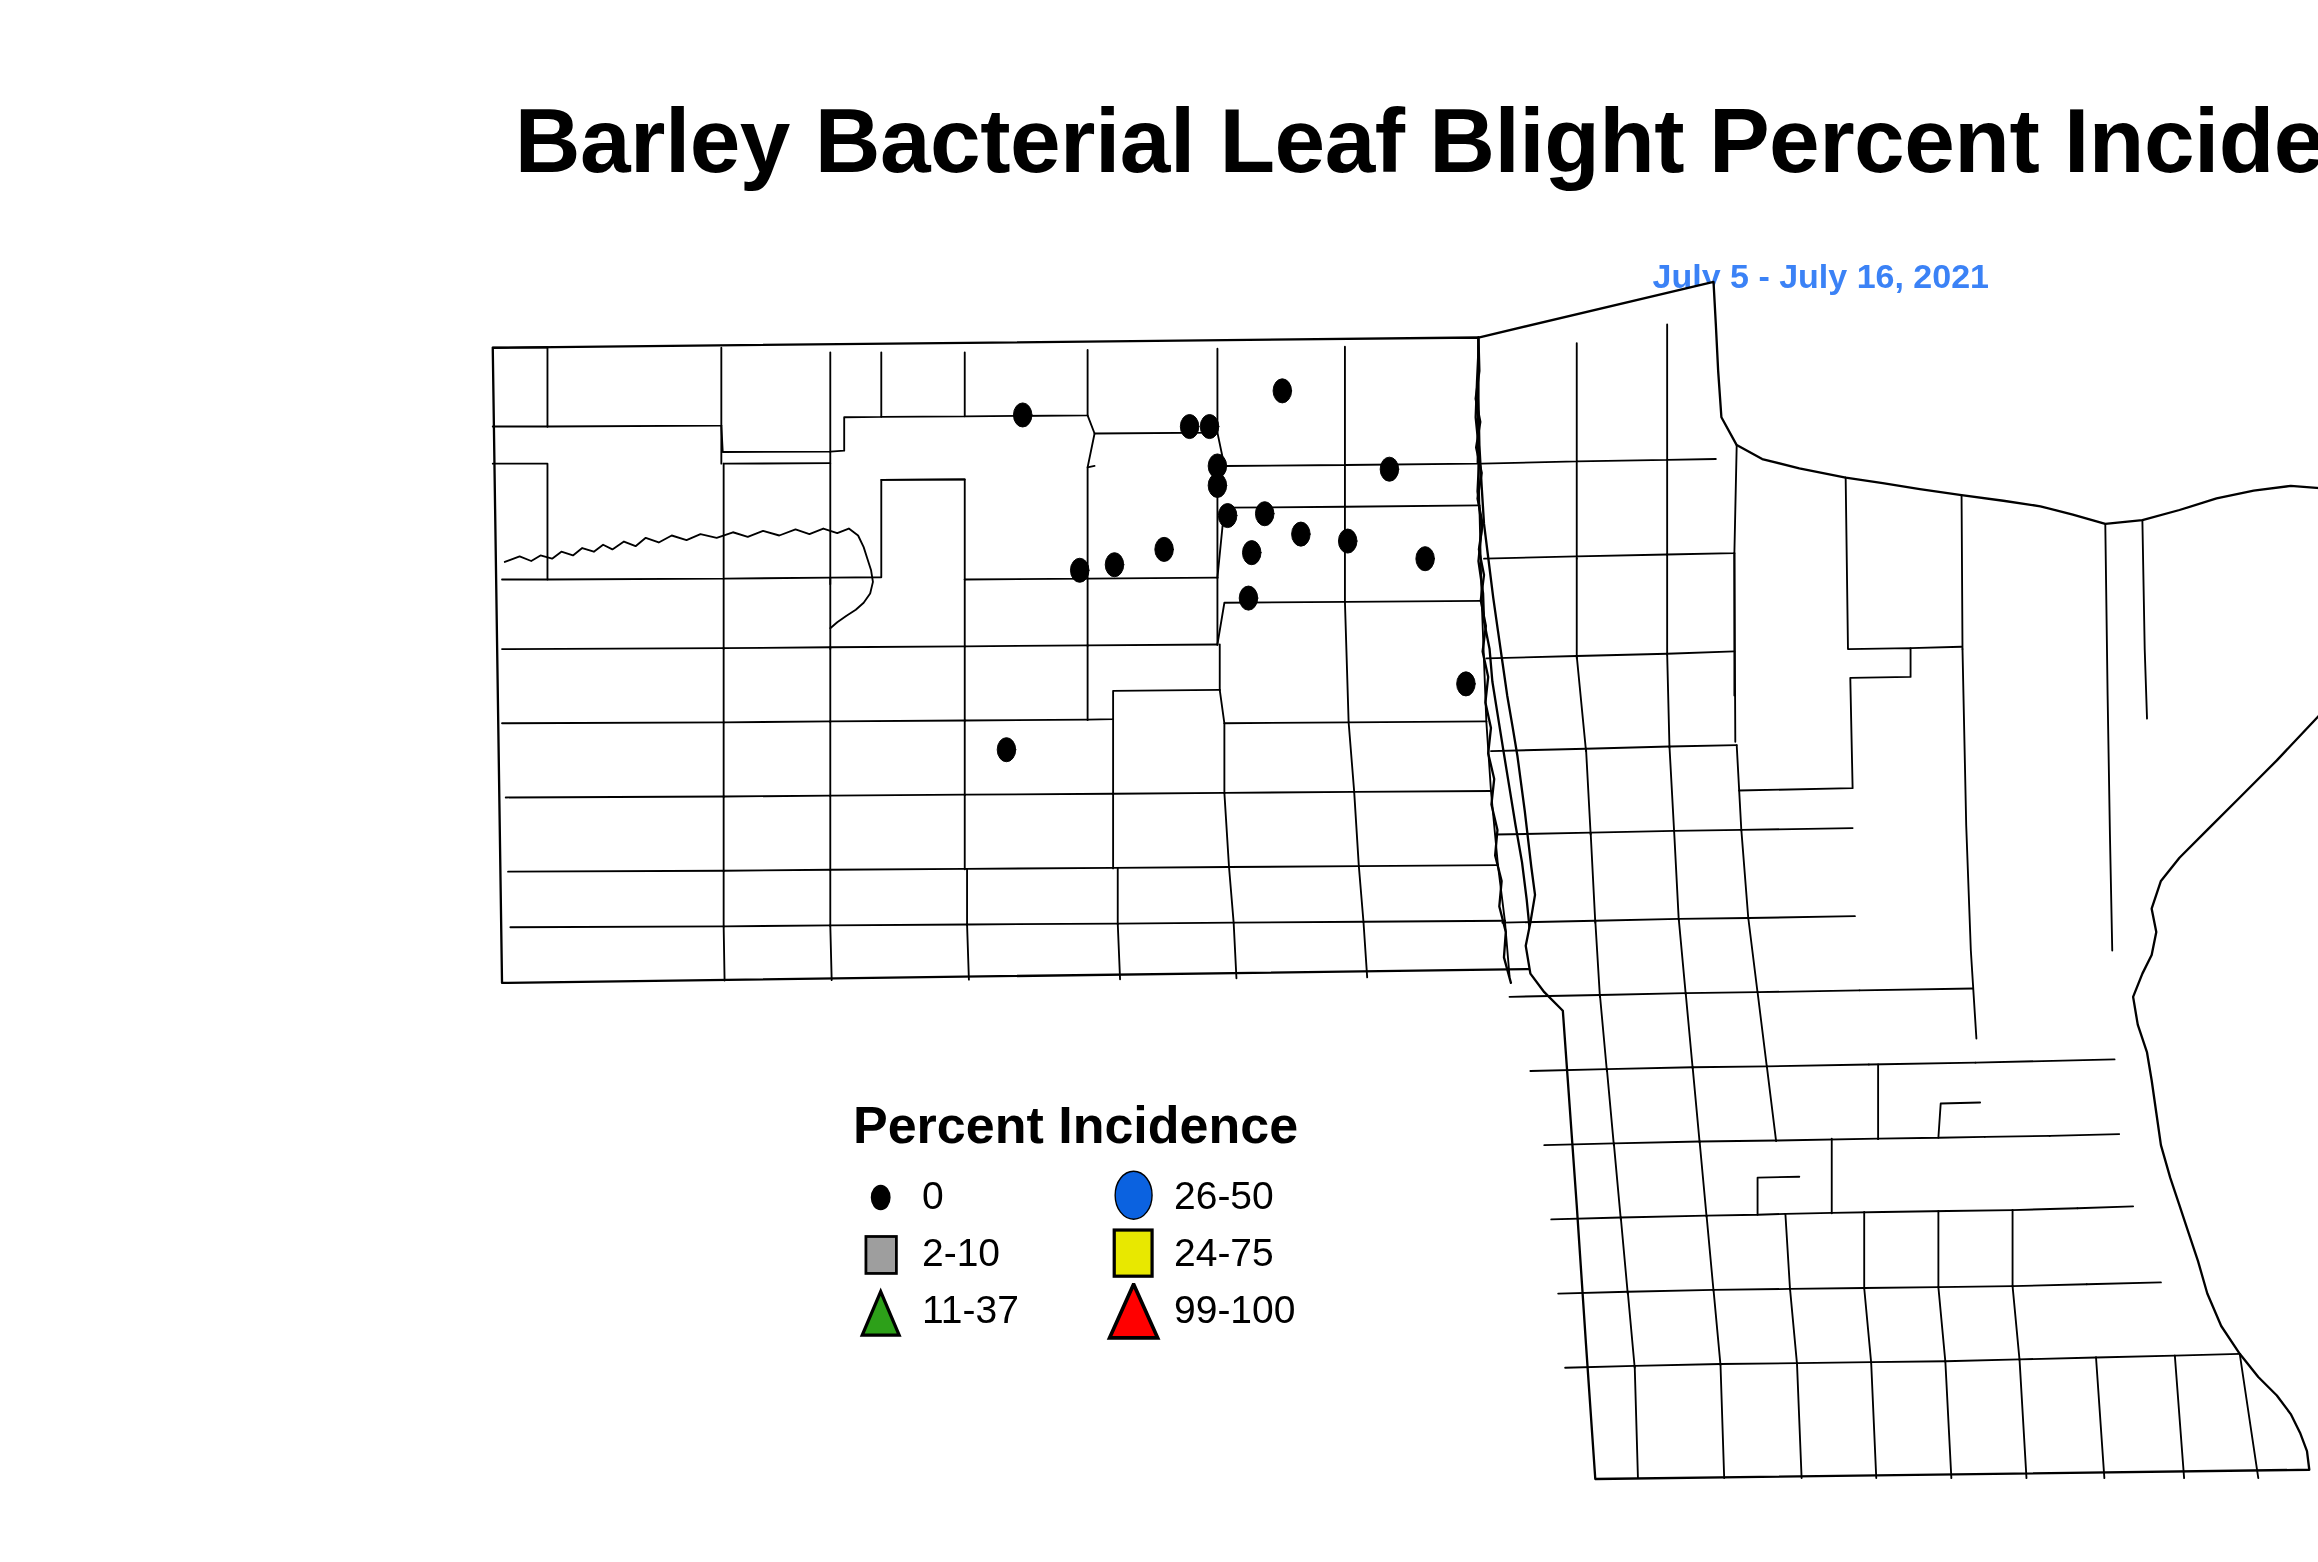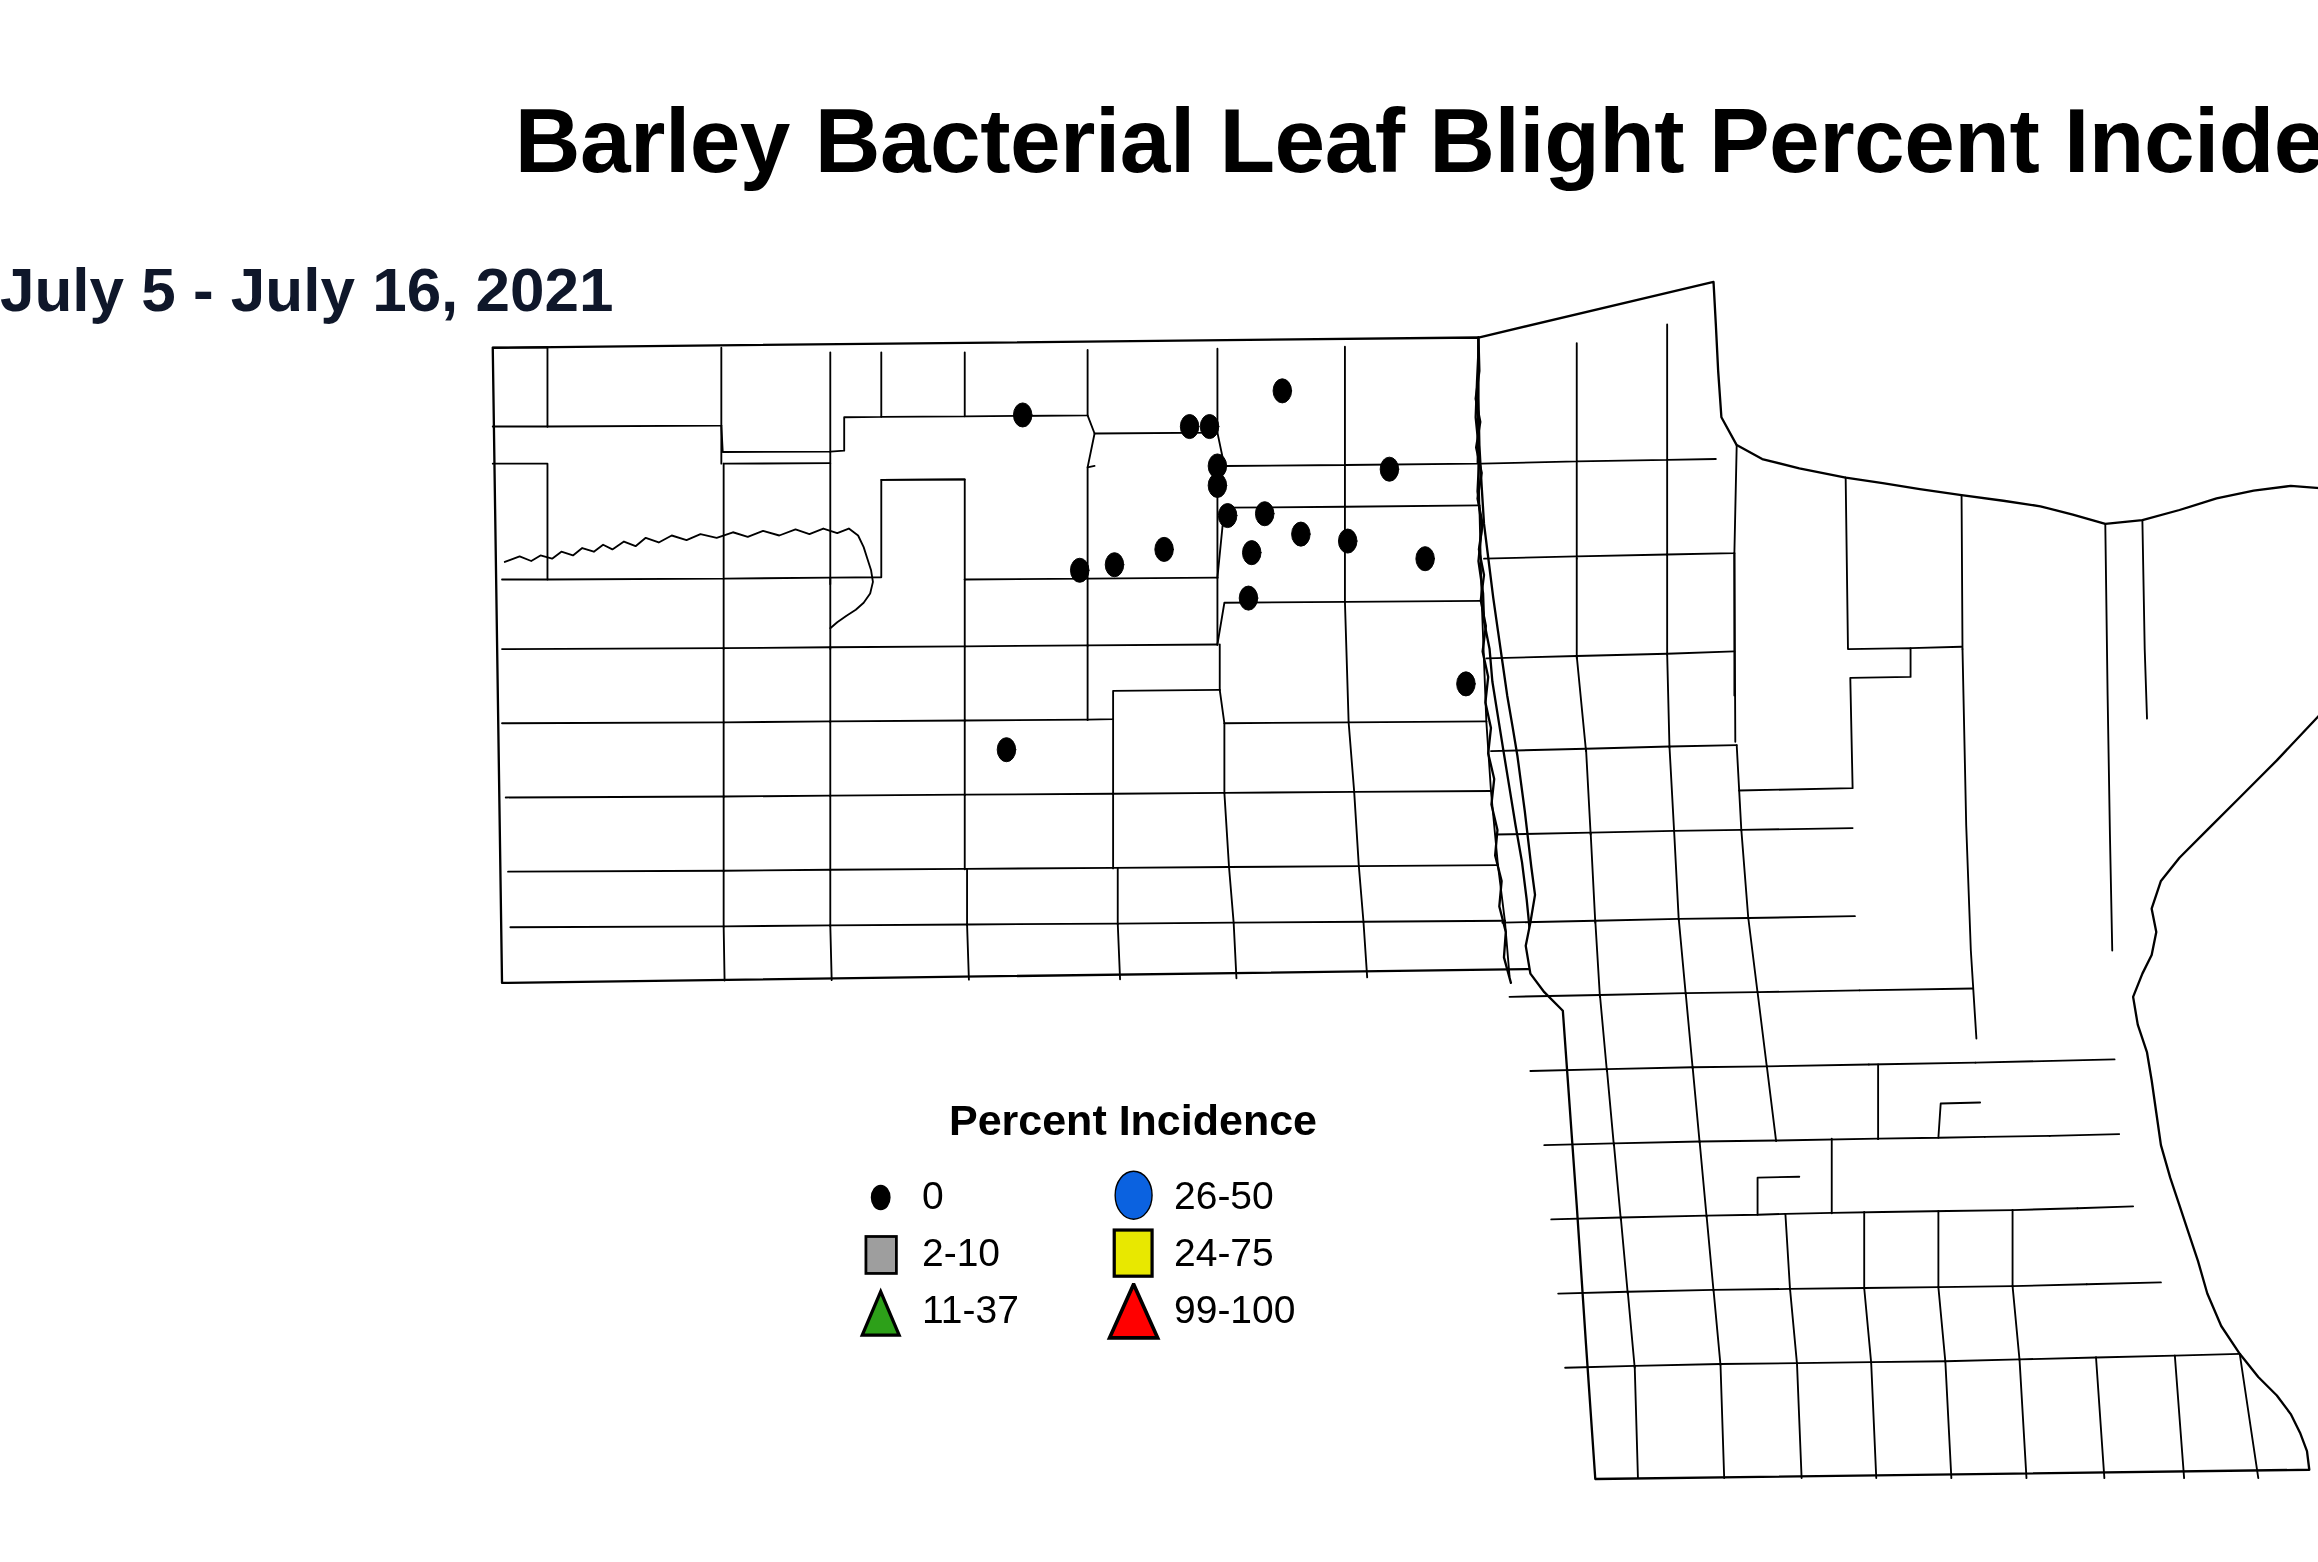--- a/index.html
+++ b/index.html
@@ -31,26 +31,26 @@
     line-height: 1;
     color: #000000;
     letter-spacing: -0.5px;
     white-space: nowrap;
   }
   .subtitle {
     position: absolute;
     left: 0;
     width: 1989px;
     top: 259px;
-    text-align: left;
+    text-align: right;
     font-family: "Liberation Sans", sans-serif;
     font-weight: bold;
-    font-size: 62px;
+    font-size: 34px;
     line-height: 1;
-    color: #0f172a;
+    color: #3b82f6;
     white-space: nowrap;
   }
   #map-svg {
     position: absolute;
     left: 0;
     top: 0;
     width: 2994px;
     height: 1562px;
   }
   .legend {
@@ -58,24 +58,24 @@
     left: 853px;
     top: 1099px;
     width: 492px;
     height: 269px;
   }
   .legend-title {
     position: absolute;
     left: 0;
     top: 0;
     width: 464px;
-    text-align: right;
+    text-align: left;
     font-family: "Liberation Sans", sans-serif;
     font-weight: bold;
-    font-size: 43px;
+    font-size: 52px;
     line-height: 1;
     color: #000000;
     white-space: nowrap;
   }
   .legend-grid {
     position: absolute;
     left: 0;
     top: 70px;
     width: 492px;
   }

